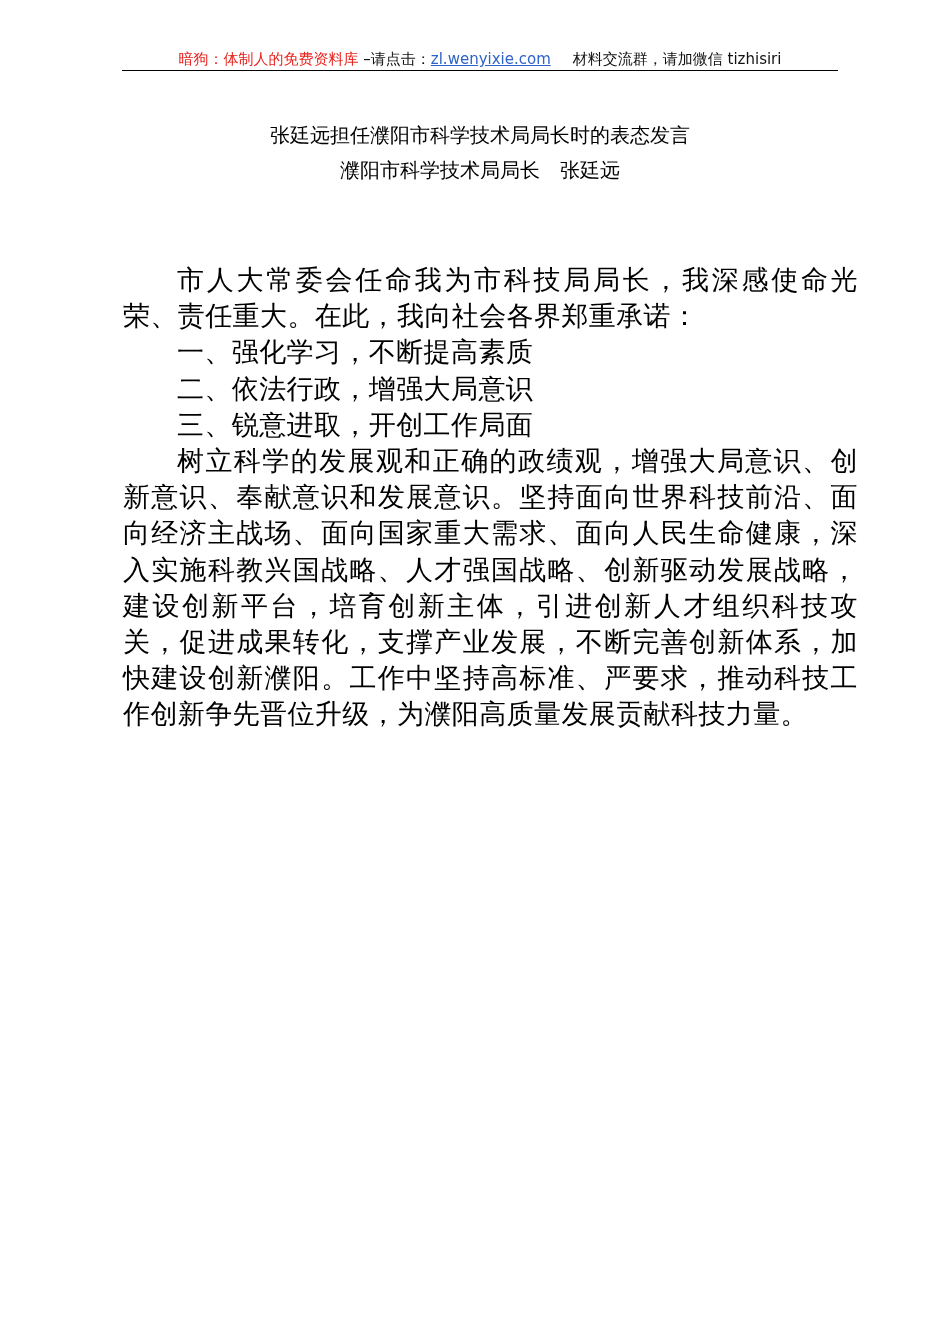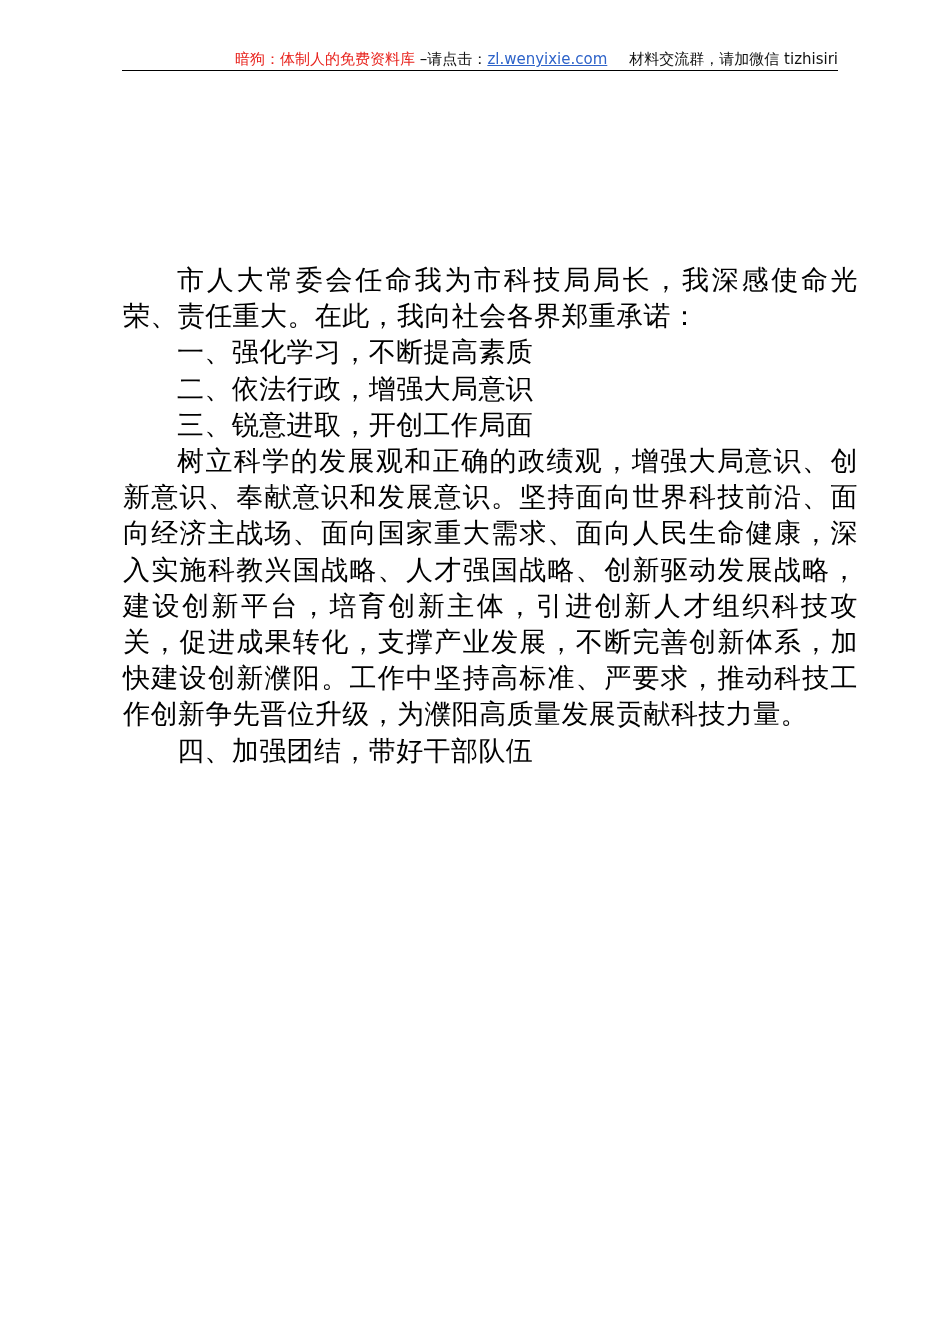--- a/index.html
+++ b/index.html
@@ -14,21 +14,21 @@
     overflow: hidden;
     font-family: "DejaVu Serif", "Liberation Serif", serif;
     color: #000000;
   }
   .header {
     position: absolute;
     left: 122px;
     top: 46px;
     width: 716px;
     height: 26px;
-    text-align: right;
+    text-align: center;
     font-family: "DejaVu Sans", "Liberation Sans", sans-serif;
     font-size: 15px;
     line-height: 26px;
     white-space: nowrap;
   }
   .header .brand { color: #e8231d; }
   .header .prompt { color: #111111; }
   .header .link { color: #2e63c9; text-decoration: underline; }
   .header .group { color: #111111; margin-left: 22px; }
   .header-rule {
@@ -66,22 +66,23 @@
 </style>
 </head>
 <body>
 
 <div class="header">
   <span class="brand">暗狗：体制人的免费资料库</span><span class="prompt"> –请点击：</span><span class="link">zl.wenyixie.com</span><span class="group">材料交流群，请加微信 tizhisiri</span>
 </div>
 <div class="header-rule"></div>
 
 <div class="title-block">
+  <span class="line">张廷远担任濮阳市科学技术局局长时的表态发言</span>
+  <span class="line">濮阳市科学技术局局长　张廷远</span>
 </div>
 
 <div class="body-text">
   <p>市人大常委会任命我为市科技局局长，我深感使命光荣、责任重大。在此，我向社会各界郑重承诺：</p>
   <p>一、强化学习，不断提高素质</p>
   <p>二、依法行政，增强大局意识</p>
   <p>三、锐意进取，开创工作局面</p>
   <p>树立科学的发展观和正确的政绩观，增强大局意识、创新意识、奉献意识和发展意识。坚持面向世界科技前沿、面向经济主战场、面向国家重大需求、面向人民生命健康，深入实施科教兴国战略、人才强国战略、创新驱动发展战略，建设创新平台，培育创新主体，引进创新人才组织科技攻关，促进成果转化，支撑产业发展，不断完善创新体系，加快建设创新濮阳。工作中坚持高标准、严要求，推动科技工作创新争先晋位升级，为濮阳高质量发展贡献科技力量。</p>
-  <p>四、加强团结，带好干部队伍</p>
 </div>
 
 </body></html>

